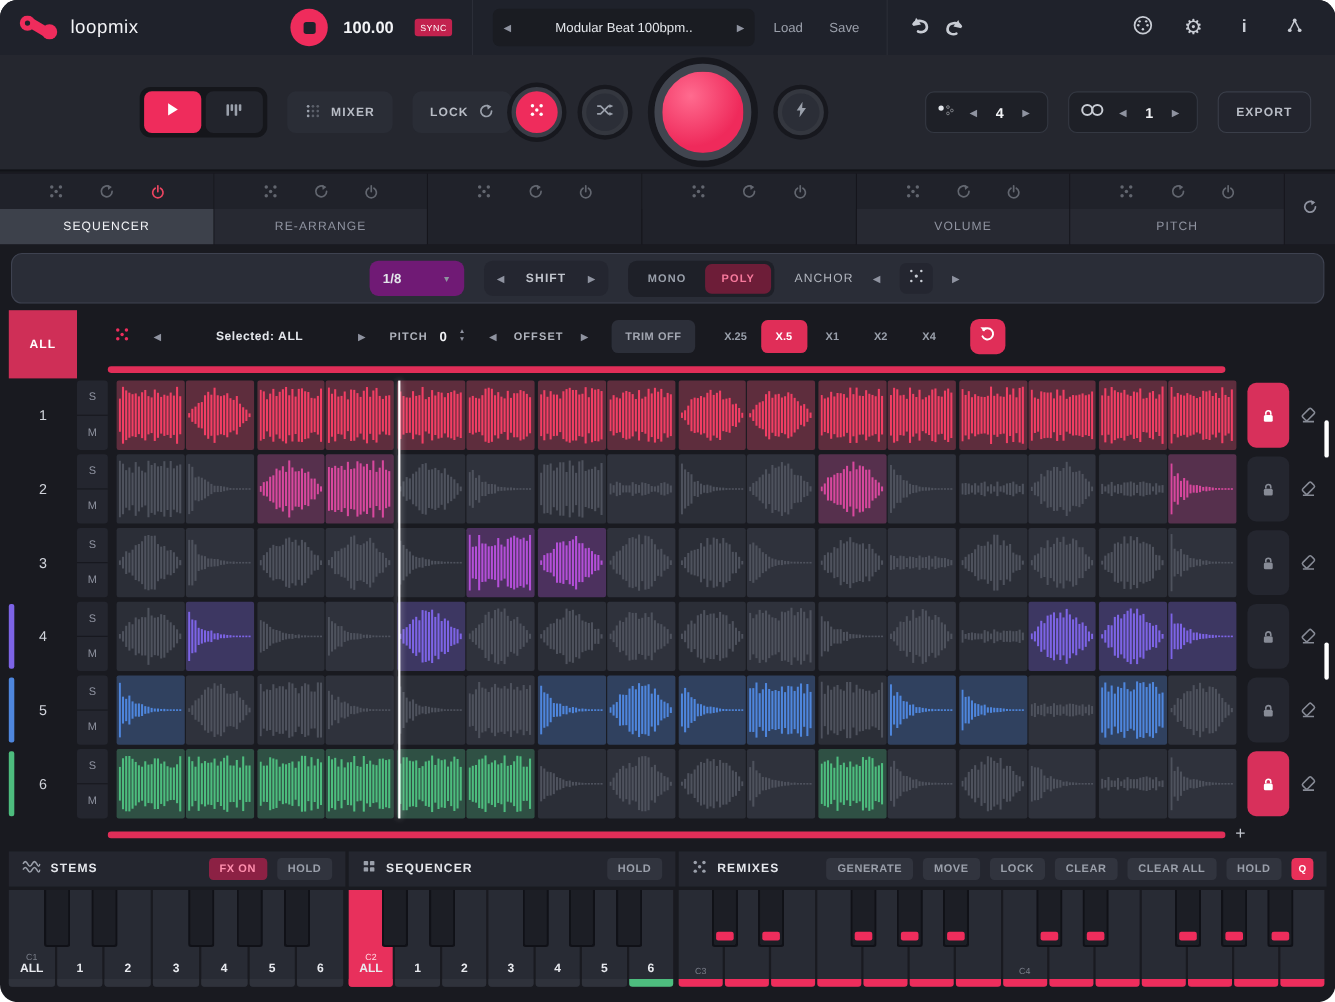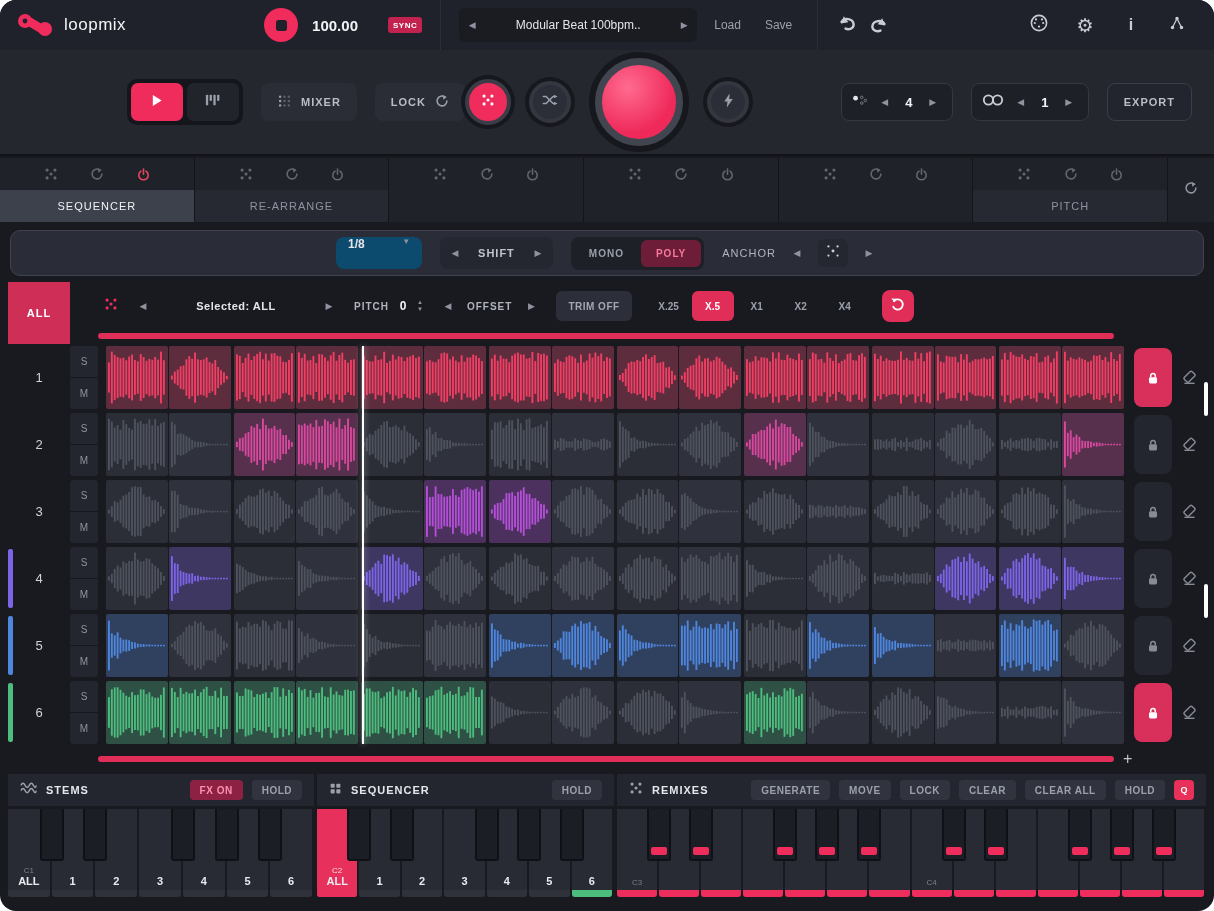--- a/index.html
+++ b/index.html
@@ -9,21 +9,21 @@
 
   
   .hdr{height:50px;background:#1f222b;display:flex;align-items:center;padding:0 16px;gap:10px}
   .logo{display:flex;align-items:center;gap:10px}
   .logo-tx{font-size:17px;color:#f2f3f6;letter-spacing:.5px}
   .hsp1{width:118px}
   .flexsp{flex:1}
   .stopbtn{width:34px;height:34px;border-radius:50%;background:#ef2c5c;display:flex;align-items:center;justify-content:center}
   .stopsq{width:11px;height:11px;background:#1f222b;border-radius:2.5px}
   .bpm{font-size:15px;font-weight:bold;color:#f2f3f6;margin-left:4px}
-  .syncbadge{height:16px;padding:0 5px;border-radius:3px;background:#c2224e;color:#fff;font-size:8px;font-weight:bold;letter-spacing:.5px;display:flex;align-items:center;margin-left:20px}
+  .syncbadge{height:16px;padding:0 5px;border-radius:3px;background:#c2224e;color:#fff;font-size:8px;font-weight:normal;letter-spacing:.5px;display:flex;align-items:center;margin-left:9px}
   .vsep{width:1px;height:50px;background:#2b2e38;margin:0 8px}
   .preset{height:34px;width:238px;background:#1a1c22;border-radius:6px;display:flex;align-items:center}
   .parw{width:26px;text-align:center;font-size:9px;color:#8f93a0}
   .pname{flex:1;text-align:center;font-size:12px;color:#e2e5ea;white-space:nowrap;overflow:hidden}
   .hbtn{font-size:12px;color:#9ba0ab;padding:0 7px}
   .hic{color:#c8ccd4;display:flex;align-items:center;justify-content:center;min-width:22px}
   .gear{font-size:19px;line-height:19px}
   .infoi{font-size:16px;font-weight:bold}
   .hicgrp{display:flex;align-items:center;gap:24px;margin-right:10px}
   .flip{transform:scaleX(-1);display:inline-flex}
@@ -51,21 +51,21 @@
   .fxcols{flex:1;display:flex}
   .fxcol{flex:1;display:flex;flex-direction:column;border-right:1px solid #14151a}
   .fxicons{height:32px;display:flex;align-items:center;justify-content:space-around;padding:0 28px;background:#20222a}
   .fxic{display:flex;align-items:center}
   .fxtab{height:32px;display:flex;align-items:center;justify-content:center;font-size:11px;letter-spacing:1px;color:#8f93a0;background:#272932}
   .fxtab.active{background:#3d414b;color:#f2f3f6}
   .fxloop{width:46px;display:flex;align-items:center;justify-content:center;background:#20222a}
 
   
   .settings{height:46px;margin:8px 10px 6px;background:#2a2d37;border:1px solid #3e4250;border-radius:10px;display:flex;align-items:center;justify-content:center;gap:18px}
-  .ratedrop{height:32px;width:86px;background:#0c4a6e;border-radius:8px;display:flex;justify-content:space-between;padding:0 12px;font-size:12px;font-weight:bold;color:#e2e5ea}
+  .ratedrop{height:32px;width:86px;background:#701a75;border-radius:8px;display:flex;align-items:center;justify-content:space-between;padding:0 12px;font-size:12px;font-weight:bold;color:#e2e5ea}
   .ddarw{font-size:8px;color:#8f93a0}
   .shiftctl{height:32px;background:#242630;border-radius:8px;display:flex;align-items:center;padding:0 6px;gap:14px}
   .shiftlbl{font-size:11px;font-weight:bold;letter-spacing:1px;color:#c0c4cc}
   .seg{background:#1e2028;border-radius:8px;padding:3px;display:flex;gap:2px}
   .segopt{height:27px;display:flex;align-items:center;justify-content:center;padding:0 15px;border-radius:6px;font-size:10px;font-weight:bold;letter-spacing:1px;color:#9aa0ab}
   .segopt.active{background:#6d1d38;color:#f7799c}
   .anchorctl{display:flex;align-items:center;gap:12px}
   .anchorlbl{font-size:11px;font-weight:normal;letter-spacing:1px;color:#b0b4bd}
   .anchorchip{width:30px;height:28px;background:#242630;border-radius:6px;display:flex;align-items:center;justify-content:center}
 
@@ -432,20 +432,21 @@
                 <path d="M8.8 1.1 L13.4 3.3 L9.6 6.5 Z" fill="#62666f"></path>
               </svg>
             </span>
             <span class="fxic" data-interactable="true">
               <svg width="13" height="13" viewBox="0 0 16 16">
                 <path d="M5 3.8 A5.8 5.8 0 1 0 11 3.8" fill="none" stroke="#62666f" stroke-width="1.9" stroke-linecap="round"></path>
                 <line x1="8" y1="1.2" x2="8" y2="7.6" stroke="#62666f" stroke-width="1.9" stroke-linecap="round"></line>
               </svg>
             </span>
           </div>
+        <div class="fxtab" data-interactable="true">VOLUME</div>
       </div>
       <div class="fxcol" data-interactable="false">
         <div class="fxicons">
             <span class="fxic" data-interactable="true">
               <svg width="14" height="14" viewBox="0 0 16 16" fill="#62666f">
                 <circle cx="3.5" cy="3.5" r="1.8"></circle>
                 <circle cx="12.5" cy="3.5" r="1.8"></circle>
                 <circle cx="8" cy="8" r="1.8"></circle>
                 <circle cx="3.5" cy="12.5" r="1.8"></circle>
                 <circle cx="12.5" cy="12.5" r="1.8"></circle>

